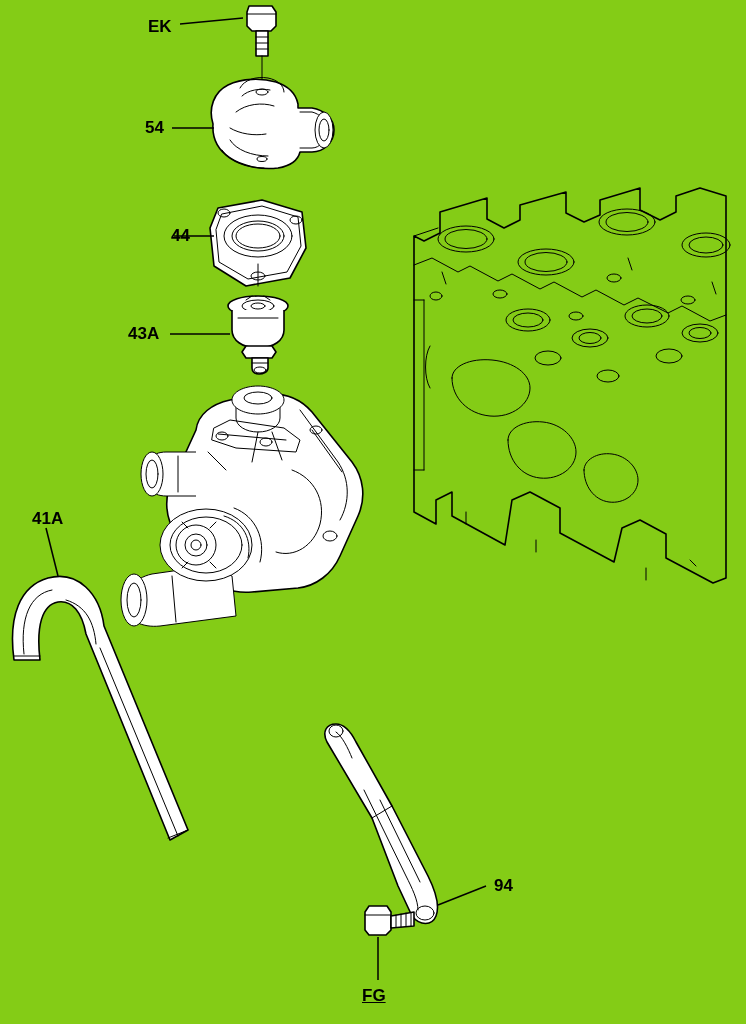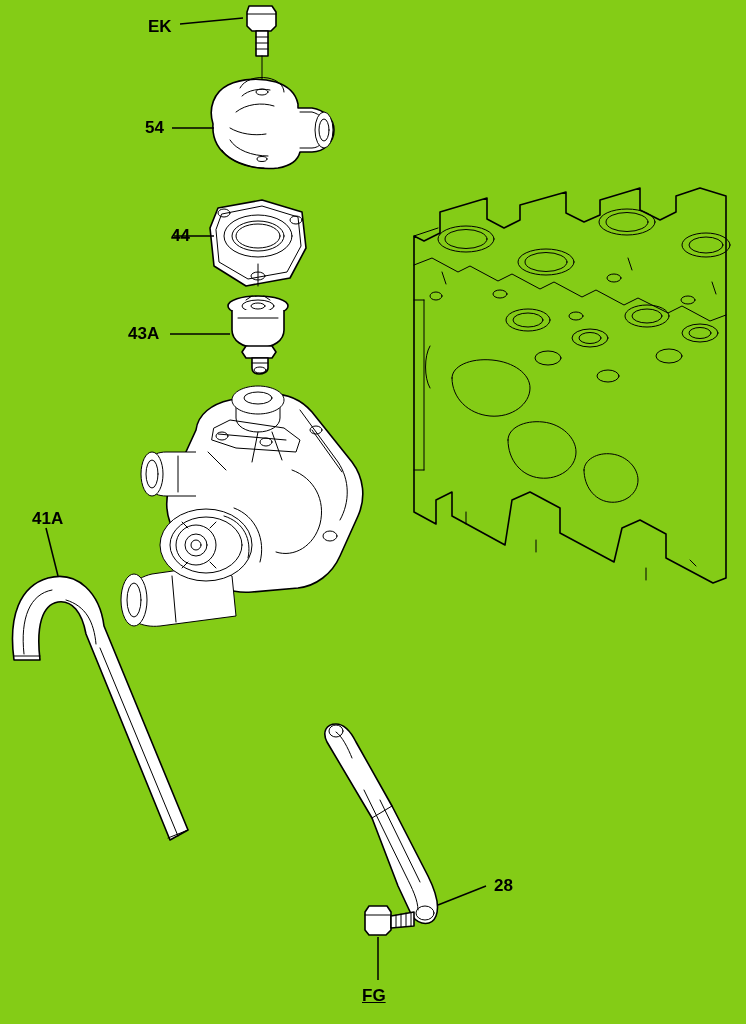--- a/index.html
+++ b/index.html
@@ -288,16 +288,16 @@
 
       <path class="leader" d="M378 980 L378 937"></path>
     </g>
   </svg>
 
   <div class="callout" style="left:148px; top:18px;">EK</div>
   <div class="callout" style="left:145px; top:119px;">54</div>
   <div class="callout" style="left:159px; top:227px;margin-left:12px;">44</div>
   <div class="callout" style="left:128px; top:325px;">43A</div>
   <div class="callout" style="left:32px; top:510px;">41A</div>
-  <div class="callout" style="left:494px; top:877px;">28</div>
+  <div class="callout" style="left:494px; top:877px;">94</div>
   <div class="callout" style="left:362px; top:987px;text-decoration:underline;">FG</div>
 
 </div>
 
 </body></html>

